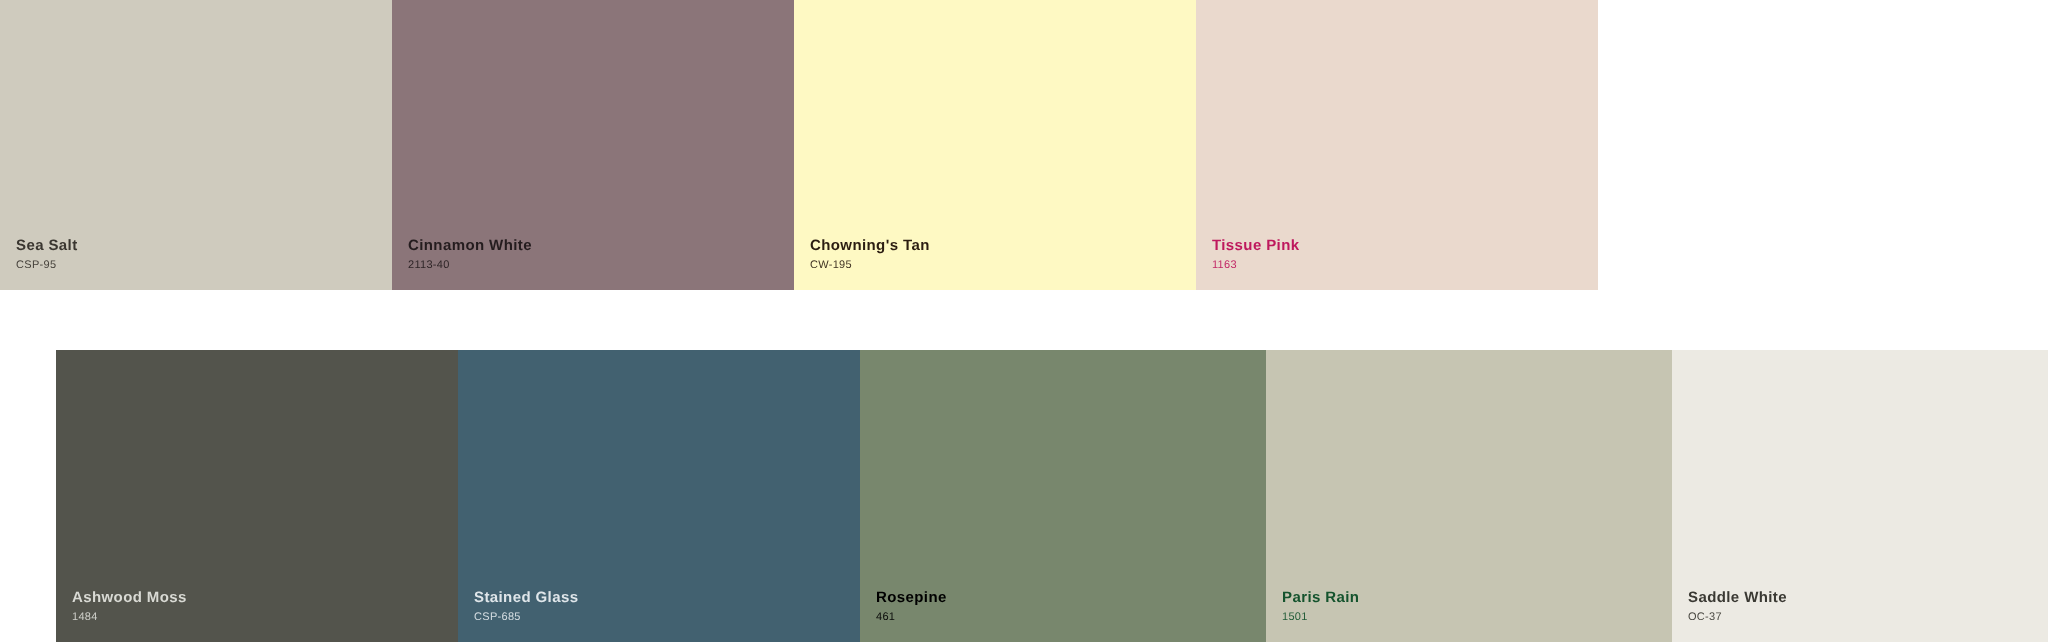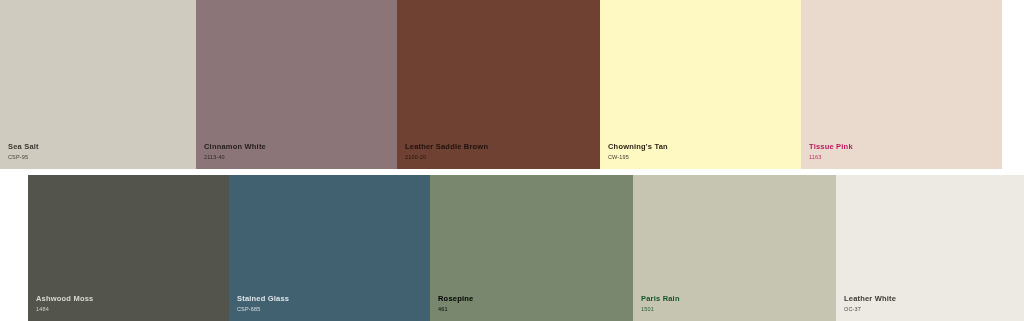--- a/index.html
+++ b/index.html
@@ -5,21 +5,21 @@
   * { margin:0; padding:0; box-sizing:border-box; }
   html, body {
     width:1024px; height:321px;
     background:#ffffff;
     font-family:"Liberation Sans", sans-serif;
     overflow:hidden;
   }
   .board { position:relative; width:1024px; height:321px; background:#ffffff; }
 
   .row { position:absolute; display:flex; }
-  .row-top    { left:0px;  top:0px;   width:1002px; height:169px; }
+  .row-top    { left:0px;  top:0px;   width:1002px; height:145px; }
   .row-bottom { left:28px; top:175px; width:996px;  height:146px; }
 
   .swatch {
     position:relative;
     height:100%;
     overflow:hidden;
   }
 
   .swatch-labels {
     position:absolute;
@@ -54,26 +54,20 @@
         <div class="swatch-name">Sea Salt</div>
         <div class="swatch-code">CSP-95</div>
       </div>
     </div>
     <div class="swatch" style="background: rgb(139, 117, 121); width: 201px; flex: 0 0 201px;">
       <div class="swatch-labels" style="color: rgb(36, 28, 30);">
         <div class="swatch-name">Cinnamon White</div>
         <div class="swatch-code">2113-40</div>
       </div>
     </div>
-    <div class="swatch" style="background: rgb(110, 65, 51); width: 203px; flex: 0 0 203px;">
-      <div class="swatch-labels" style="color: rgb(32, 16, 12);">
-        <div class="swatch-name">Leather Saddle Brown</div>
-        <div class="swatch-code">2100-20</div>
-      </div>
-    </div>
     <div class="swatch" style="background: #fef9c3; width: 201px; flex: 0 0 201px;">
       <div class="swatch-labels" style="color: rgb(43, 29, 17);">
         <div class="swatch-name">Chowning's Tan</div>
         <div class="swatch-code">CW-195</div>
       </div>
     </div>
     <div class="swatch" style="background: rgb(234, 217, 205); width: 201px; flex: 0 0 201px;">
       <div class="swatch-labels" style="color: #be185d;">
         <div class="swatch-name">Tissue Pink</div>
         <div class="swatch-code">1163</div>
@@ -101,19 +95,19 @@
       </div>
     </div>
     <div class="swatch" style="background: rgb(198, 197, 178); width: 203px; flex: 0 0 203px;">
       <div class="swatch-labels" style="color: #14532d;">
         <div class="swatch-name">Paris Rain</div>
         <div class="swatch-code">1501</div>
       </div>
     </div>
     <div class="swatch" style="background: rgb(236, 234, 227); width: 188px; flex: 0 0 188px;">
       <div class="swatch-labels" style="color: rgb(58, 57, 51);">
-        <div class="swatch-name">Leather White</div>
+        <div class="swatch-name">Saddle White</div>
         <div class="swatch-code">OC-37</div>
       </div>
     </div>
   </div>
 
 </div>
 
 </body></html>

